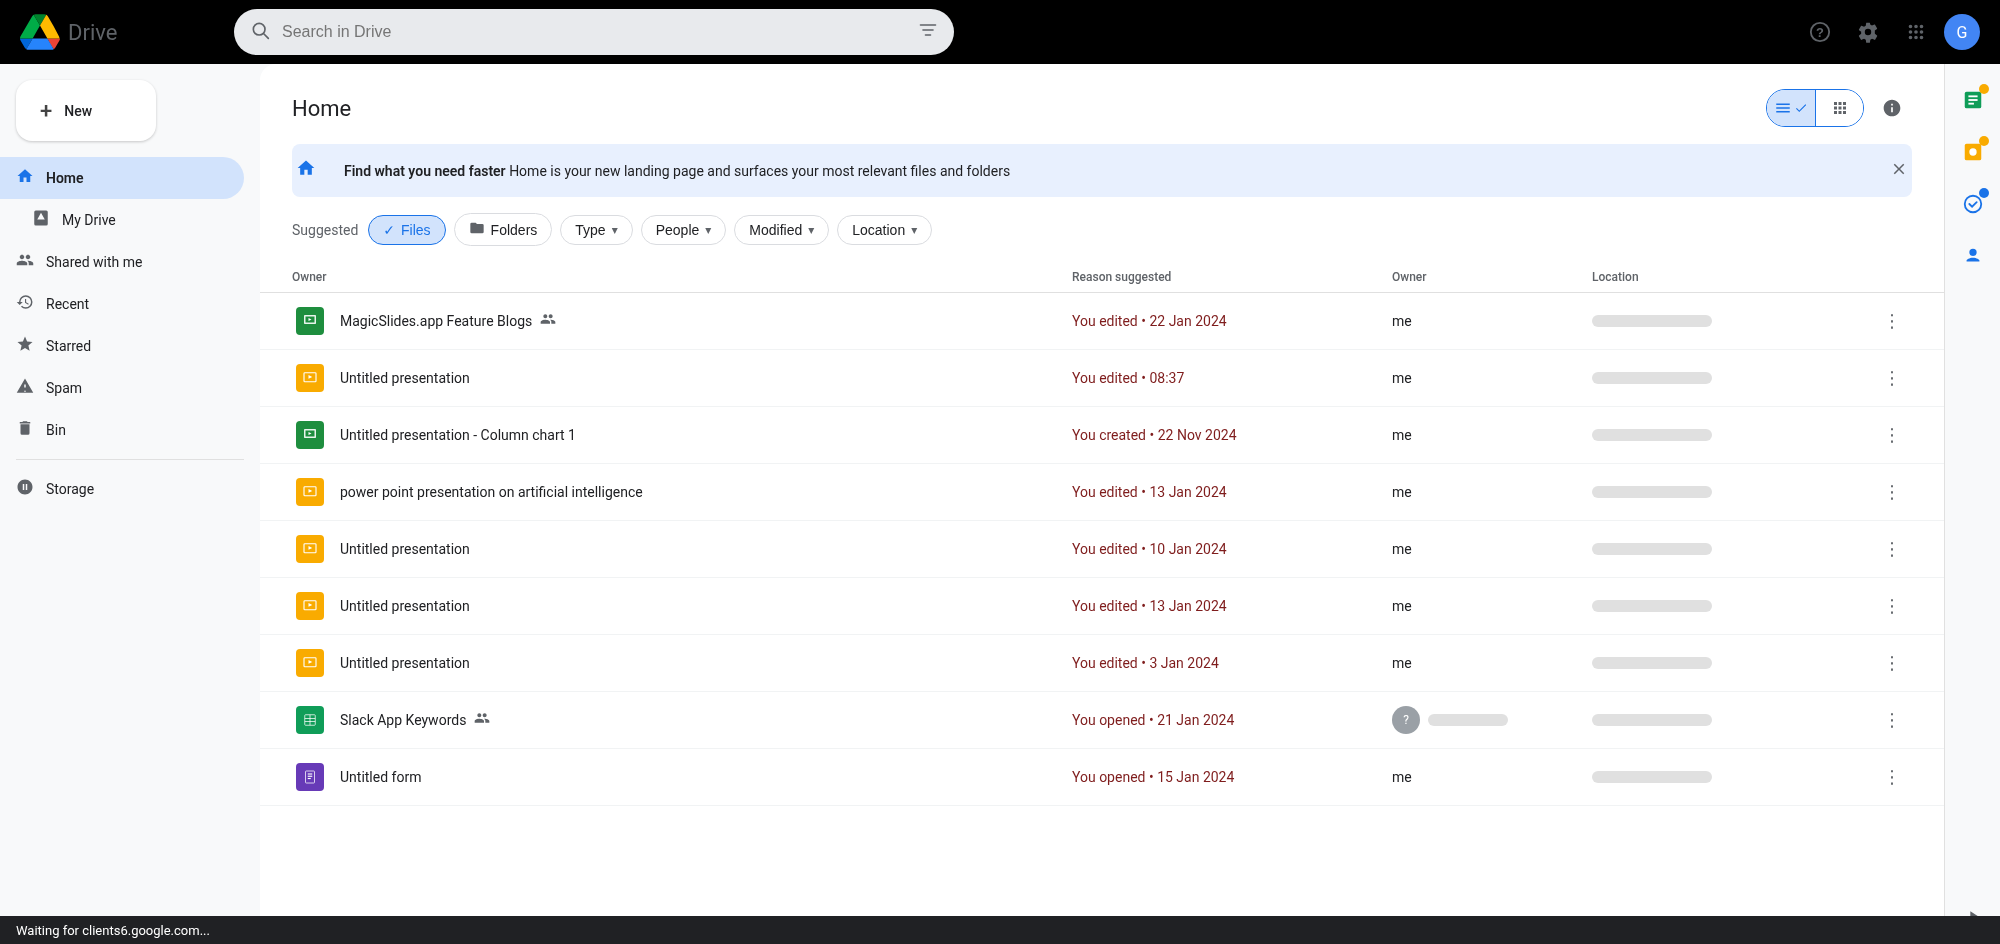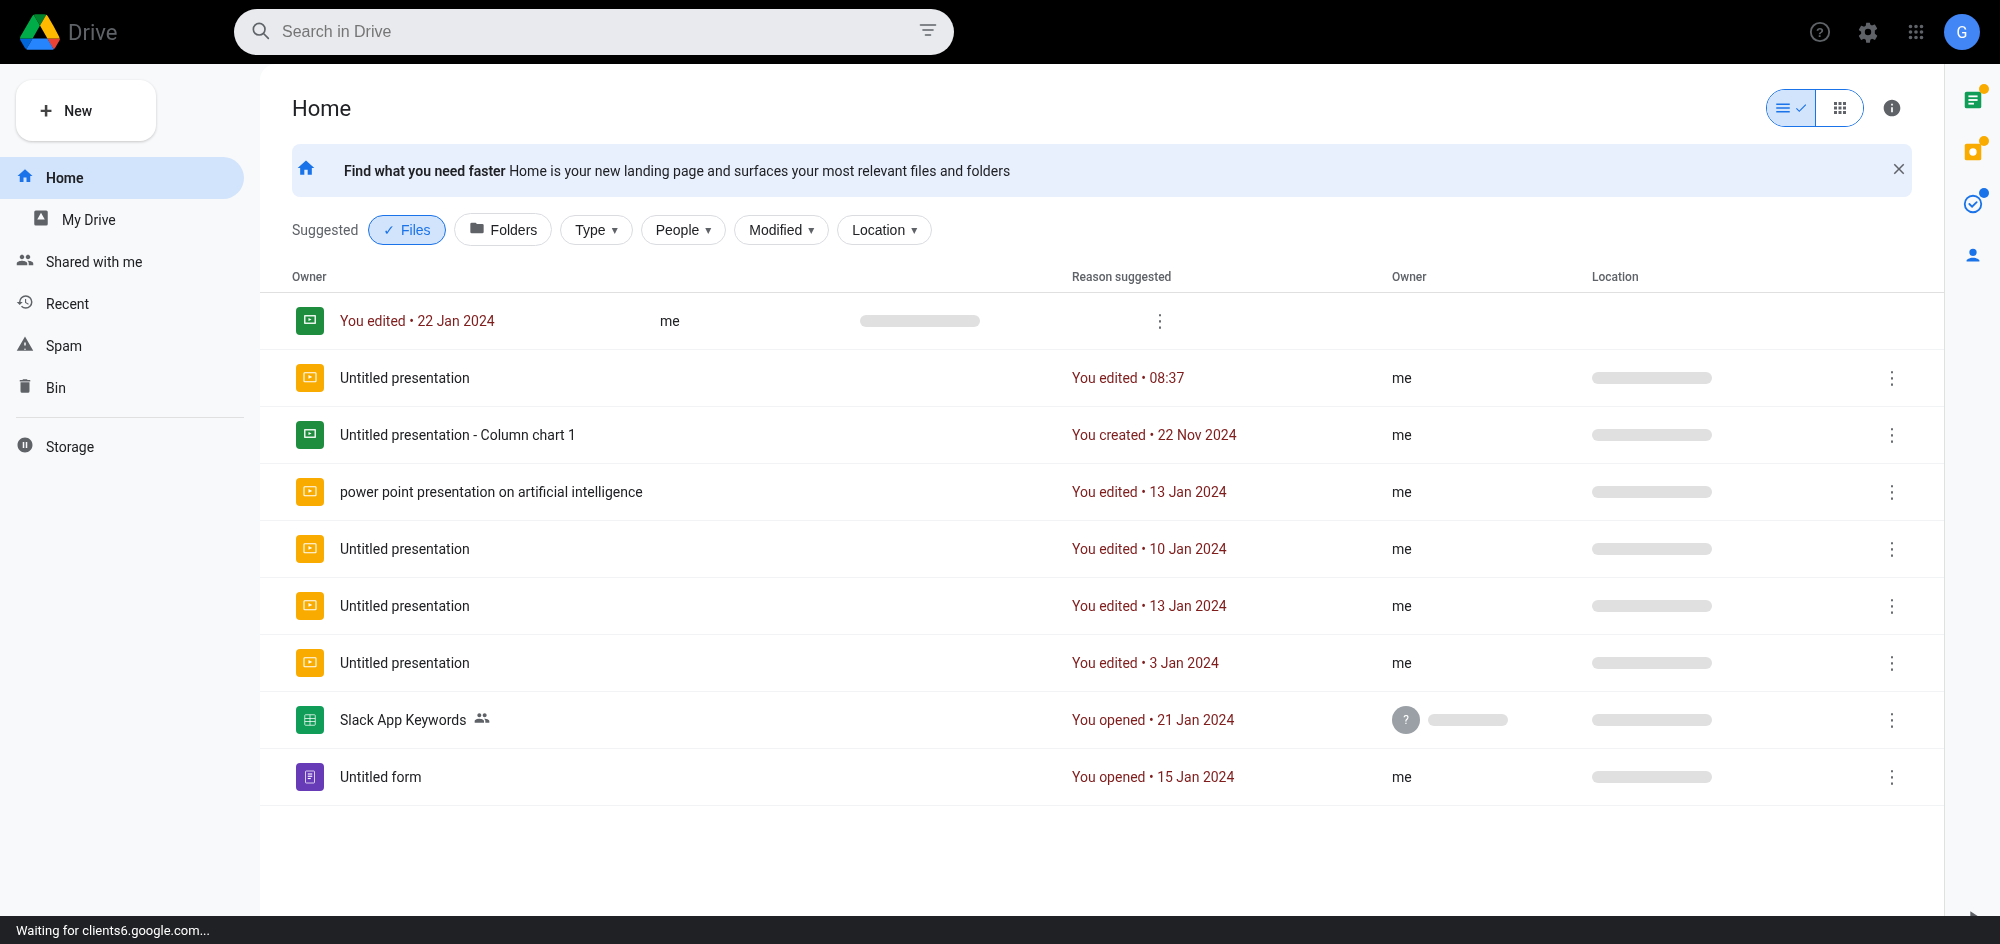--- a/index.html
+++ b/index.html
@@ -179,20 +179,28 @@
 
       <div class="sidebar-item">
         <span class="item-icon">
           <svg width="18" height="18" viewBox="0 0 24 24" fill="#5f6368">
               <path d="M13 3a9 9 0 00-9 9H1l3.89 3.89.07.14L9 12H6a7 7 0 117 7 6.995 6.995 0 01-4.95-2.05l-1.42 1.42A8.954 8.954 0 0013 21a9 9 0 000-18zm-1 5v5l4.28 2.54.72-1.21-3.5-2.08V8H12z"></path>
             </svg>
         </span>
         <span>Recent</span>
       </div>
 
+      <div class="sidebar-item">
+        <span class="item-icon">
+          <svg width="18" height="18" viewBox="0 0 24 24" fill="#5f6368">
+              <path d="M12 17.27L18.18 21l-1.64-7.03L22 9.24l-7.19-.61L12 2 9.19 8.63 2 9.24l5.46 4.73L5.82 21z"></path>
+            </svg>
+        </span>
+        <span>Starred</span>
+      </div>
 
       <div class="sidebar-item">
         <span class="item-icon">
           <svg width="18" height="18" viewBox="0 0 24 24" fill="#5f6368">
               <path d="M1 21L12 2l11 19H1zm11-3a1 1 0 100 2 1 1 0 000-2zm-1-4h2v-4h-2v4z"></path>
             </svg>
         </span>
         <span>Spam</span>
       </div>
 
@@ -311,20 +319,26 @@
           <div class="file-row">
       <div class="file-icon">
               <div style="width:28px;height:28px;background:#1e8e3e;border-radius:4px;display:flex;align-items:center;justify-content:center;">
         <svg width="18" height="18" viewBox="0 0 24 24" fill="white">
                   <rect x="4" y="4" width="16" height="12" rx="1" fill="white" opacity="0.9"></rect>
                   <rect x="6" y="6" width="12" height="8" fill="#1e8e3e"></rect>
                   <polygon points="10,8 10,12 14,10" fill="white"></polygon>
                 </svg>
       </div>
             </div>
+      <div class="file-name">
+        <span>MagicSlides.app Feature Blogs</span>
+        <span class="shared-icon"><svg width="16" height="16" viewBox="0 0 24 24" fill="#5f6368">
+                  <path d="M16 11c1.66 0 2.99-1.34 2.99-3S17.66 5 16 5c-1.66 0-3 1.34-3 3s1.34 3 3 3zm-8 0c1.66 0 2.99-1.34 2.99-3S9.66 5 8 5C6.34 5 5 6.34 5 8s1.34 3 3 3zm0 2c-2.33 0-7 1.17-7 3.5V19h14v-2.5c0-2.33-4.67-3.5-7-3.5zm8 0c-.29 0-.62.02-.97.05 1.16.84 1.97 1.97 1.97 3.45V19h6v-2.5c0-2.33-4.67-3.5-7-3.5z"></path>
+                </svg></span>
+      </div>
       <div class="col-reason-cell">You edited • 22 Jan 2024</div>
       <div class="col-owner-cell">me</div>
       <div class="col-location-cell">
         <div class="location-pill"></div>
       </div>
       <div style="width:40px;display:flex;align-items:center;justify-content:center;">
         <button class="three-dot" style="background:none;border:none;cursor:pointer;font-size:18px;color:#5f6368;">⋮</button>
       </div>
     </div>
           <div class="file-row">

